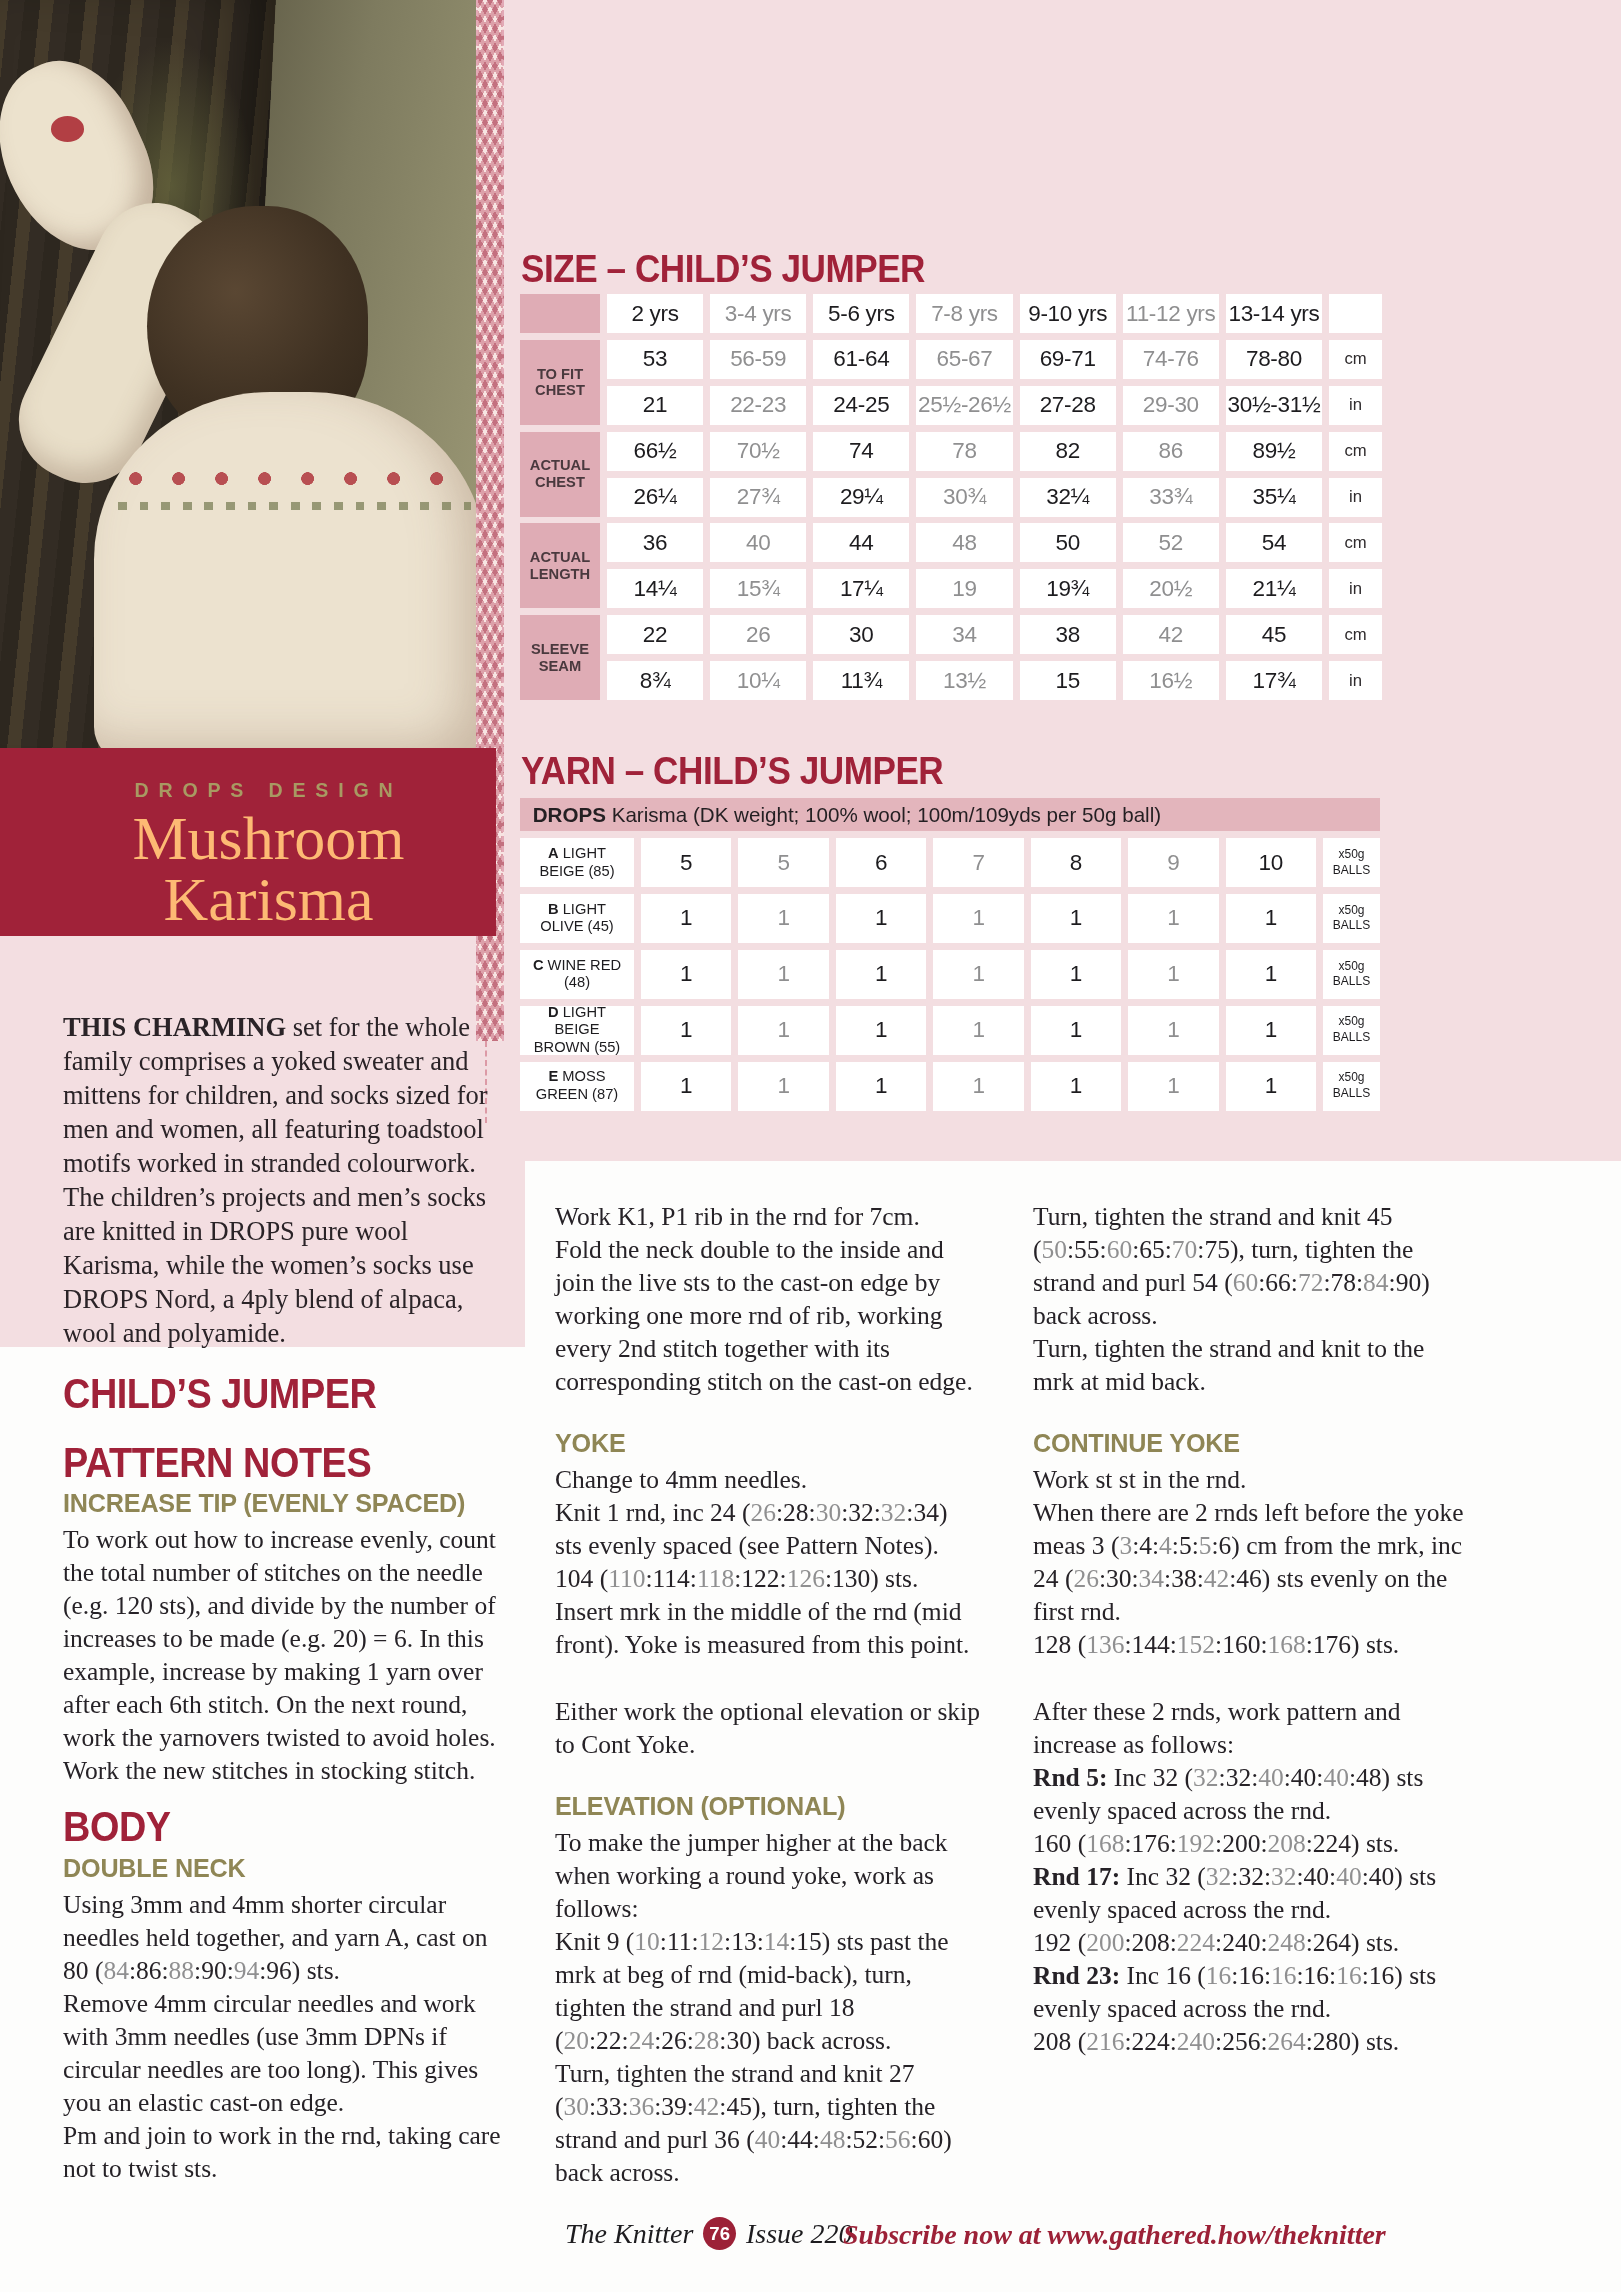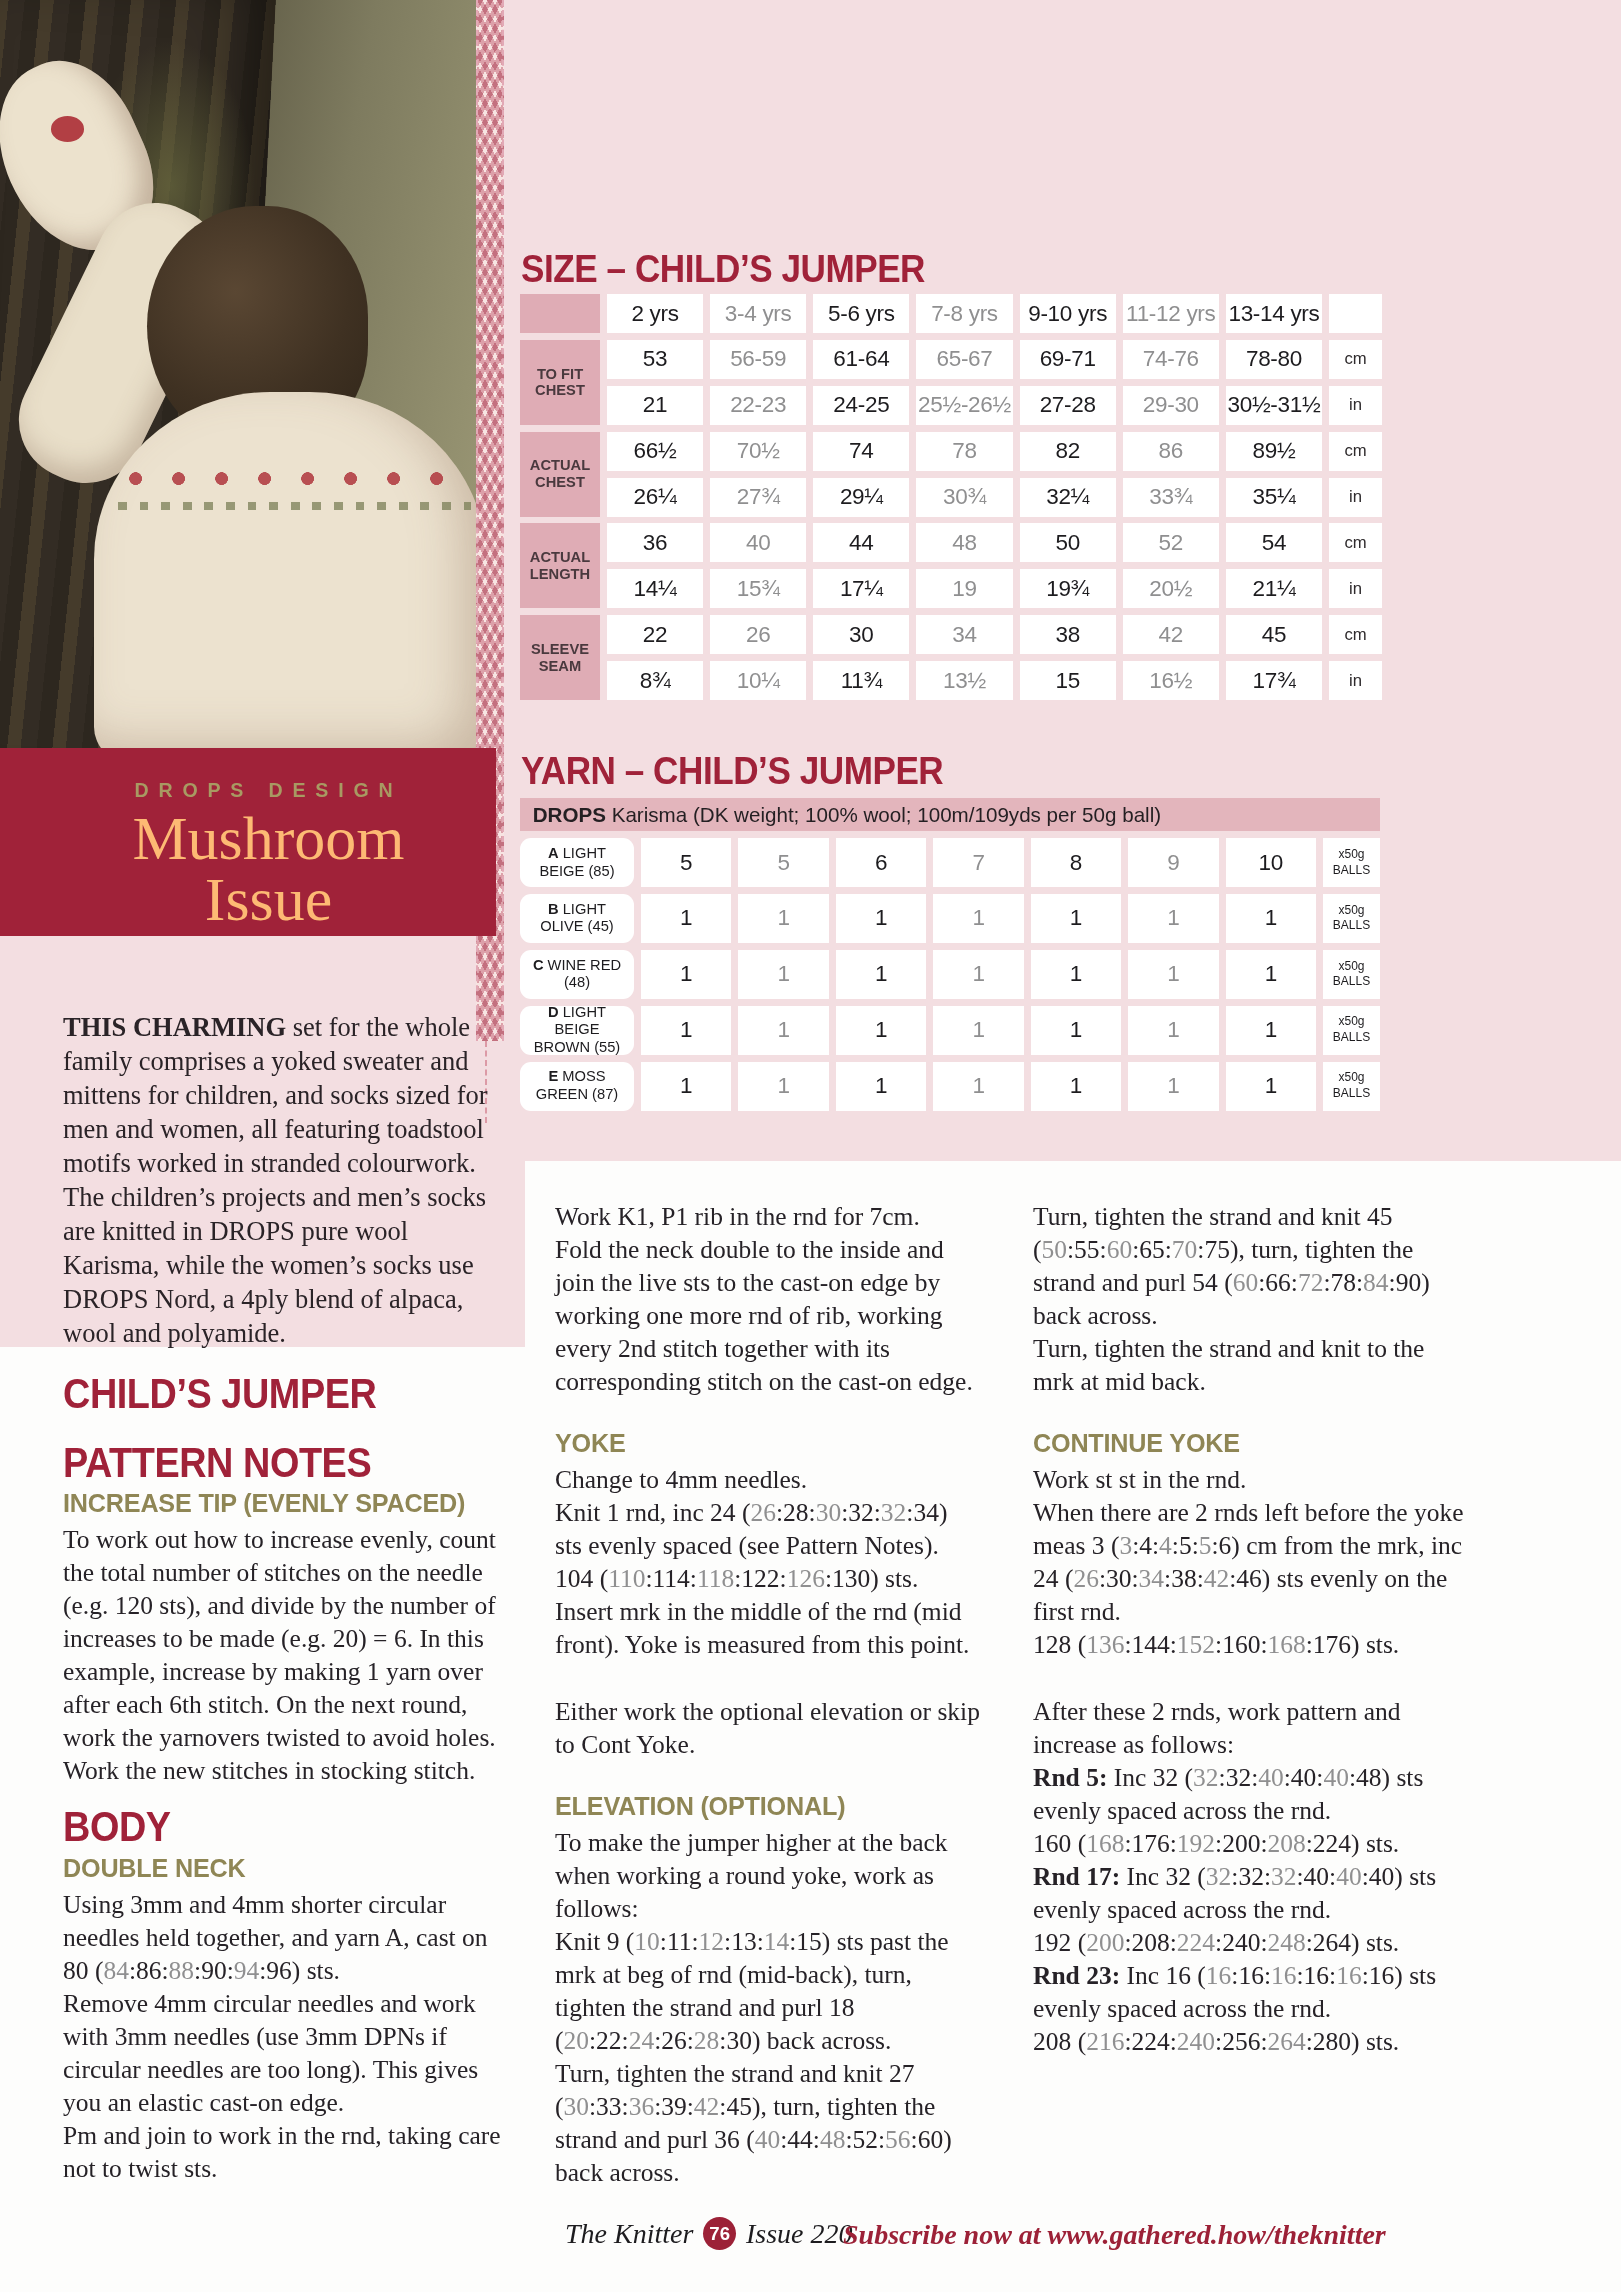--- a/index.html
+++ b/index.html
@@ -63,21 +63,21 @@
   
   .grid{display:grid;gap:6.9px;}
   #size-grid{left:520px;top:294px;width:862px;grid-template-columns:80px repeat(7,1fr) 53px;grid-auto-rows:39px;}
   #yarn-grid{left:520px;top:838px;width:860px;grid-template-columns:114px repeat(7,1fr) 57px;grid-auto-rows:49px;}
   .cell{display:flex;align-items:center;justify-content:center;text-align:center;}
   .wcell{background:#ffffff;font-size:22.5px;color:#1d1c1f;letter-spacing:-0.3px;}
   .wcell.altc{color:#8f8f90;}
   .lblcell{background:#dfacb5;color:#4a393e;font-weight:bold;font-size:14.7px;line-height:16.7px;padding:0 9.8px;}
   .span2{grid-row:span 2;}
   .unitcell{background:#ffffff;font-size:16.7px;color:#2f2b2d;}
-  .ylbl{background:#ffffff;font-size:14.7px;line-height:17.6px;color:#1d1c1f;padding:0 7.8px;border-radius:11px;}
+  .ylbl{background:#ffffff;font-size:14.7px;line-height:17.6px;color:#1d1c1f;padding:0 7.8px;}
   .yunit{background:#ffffff;font-size:12px;line-height:15.7px;color:#1d1c1f;}
   .yarn-band{left:520px;top:798px;width:860px;height:33px;background:#e3b5bc;box-sizing:border-box;
              padding-left:12.7px;font-size:20.6px;line-height:33px;color:#241f22;white-space:nowrap;overflow:hidden;}
   .yarn-band strong{font-weight:bold;}
 
   
   .col{position:absolute;}
   .col-left{left:63px;top:1372px;width:443px;}
   .col-mid{left:555px;top:1200px;width:425px;}
   .col-right{left:1033px;top:1200px;width:435px;}
@@ -123,21 +123,21 @@
     <div class="ph-yoke2"></div>
   </div>
 
   <div class="abs stitch"></div>
   <div class="abs thread"></div>
 
   <div class="abs title-block">
     <div class="eyebrow">DROPS DESIGN</div>
     <div class="brand-title">
       <span>Mushroom</span><br>
-      <span>Issue</span>
+      <span>Karisma</span>
     </div>
   </div>
 
   <div class="abs intro"><strong>THIS CHARMING</strong><span> set for the whole family comprises a yoked sweater and mittens for children, and socks sized for men and women, all featuring toadstool motifs worked in stranded colourwork. The children’s projects and men’s socks are knitted in DROPS pure wool Karisma, while the women’s socks use DROPS Nord, a 4ply blend of alpaca, wool and polyamide.</span></div>
 
   <h2 class="abs table-title size-title" style="margin:0;">SIZE – CHILD’S JUMPER</h2>
   <div class="abs grid" id="size-grid">
       <div class="cell lblcell"></div>
       <div class="cell wcell">2 yrs</div>
       <div class="cell wcell altc">3-4 yrs</div>

